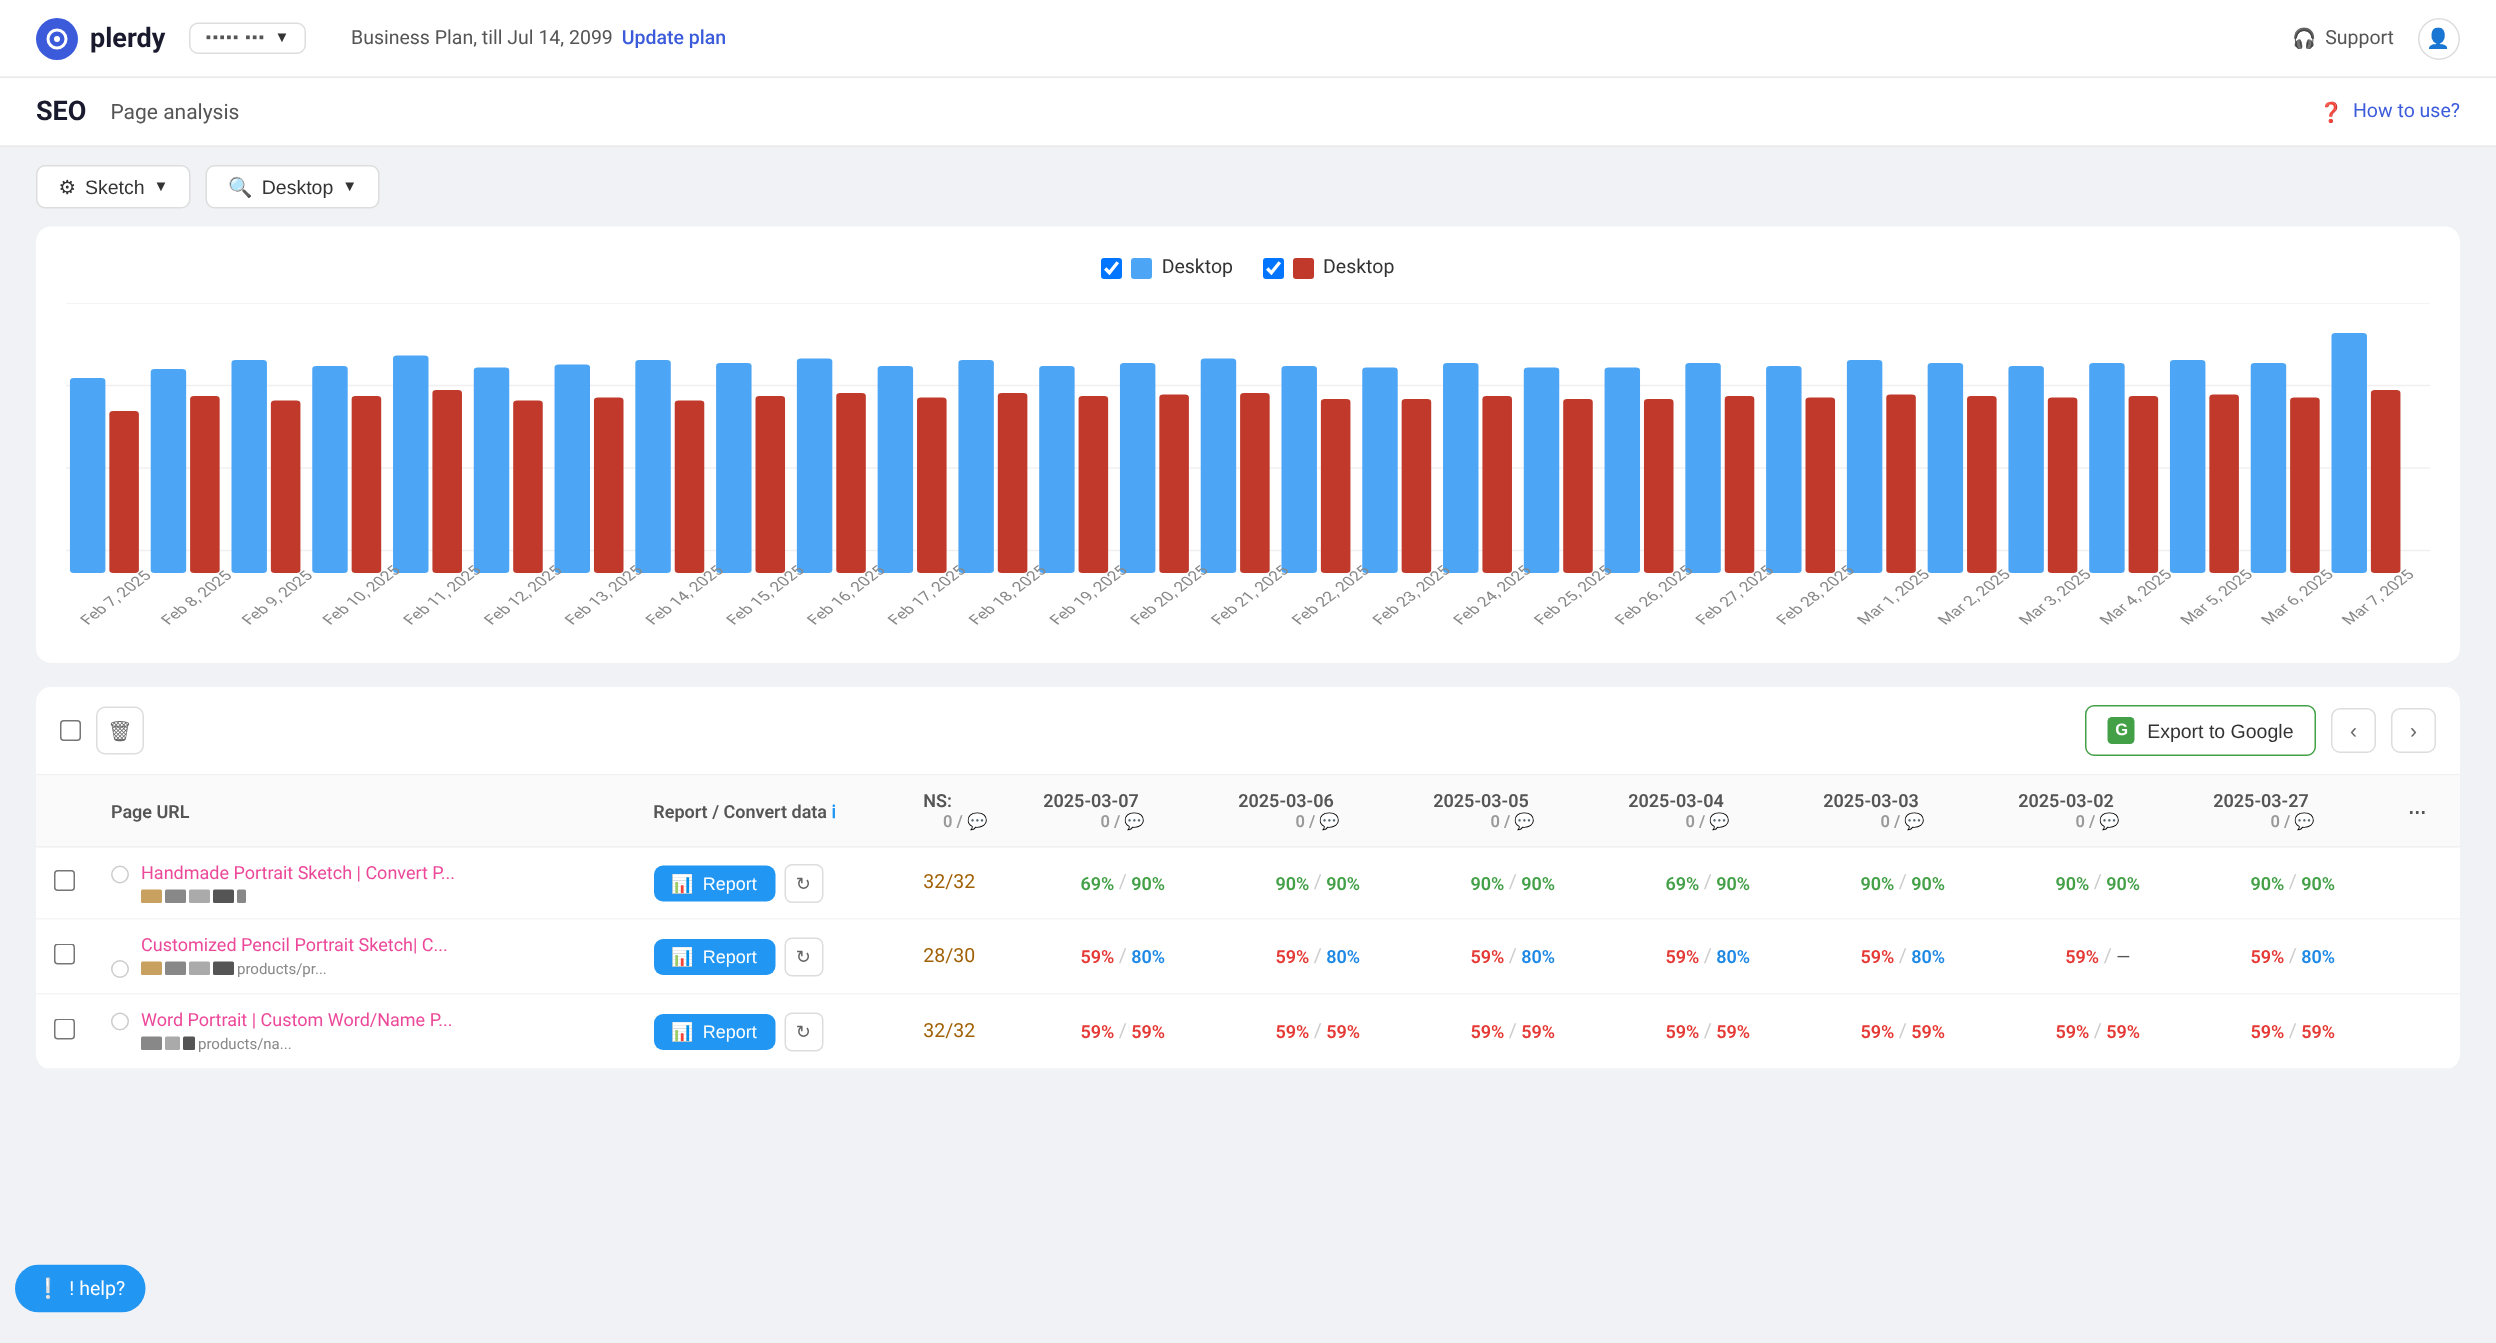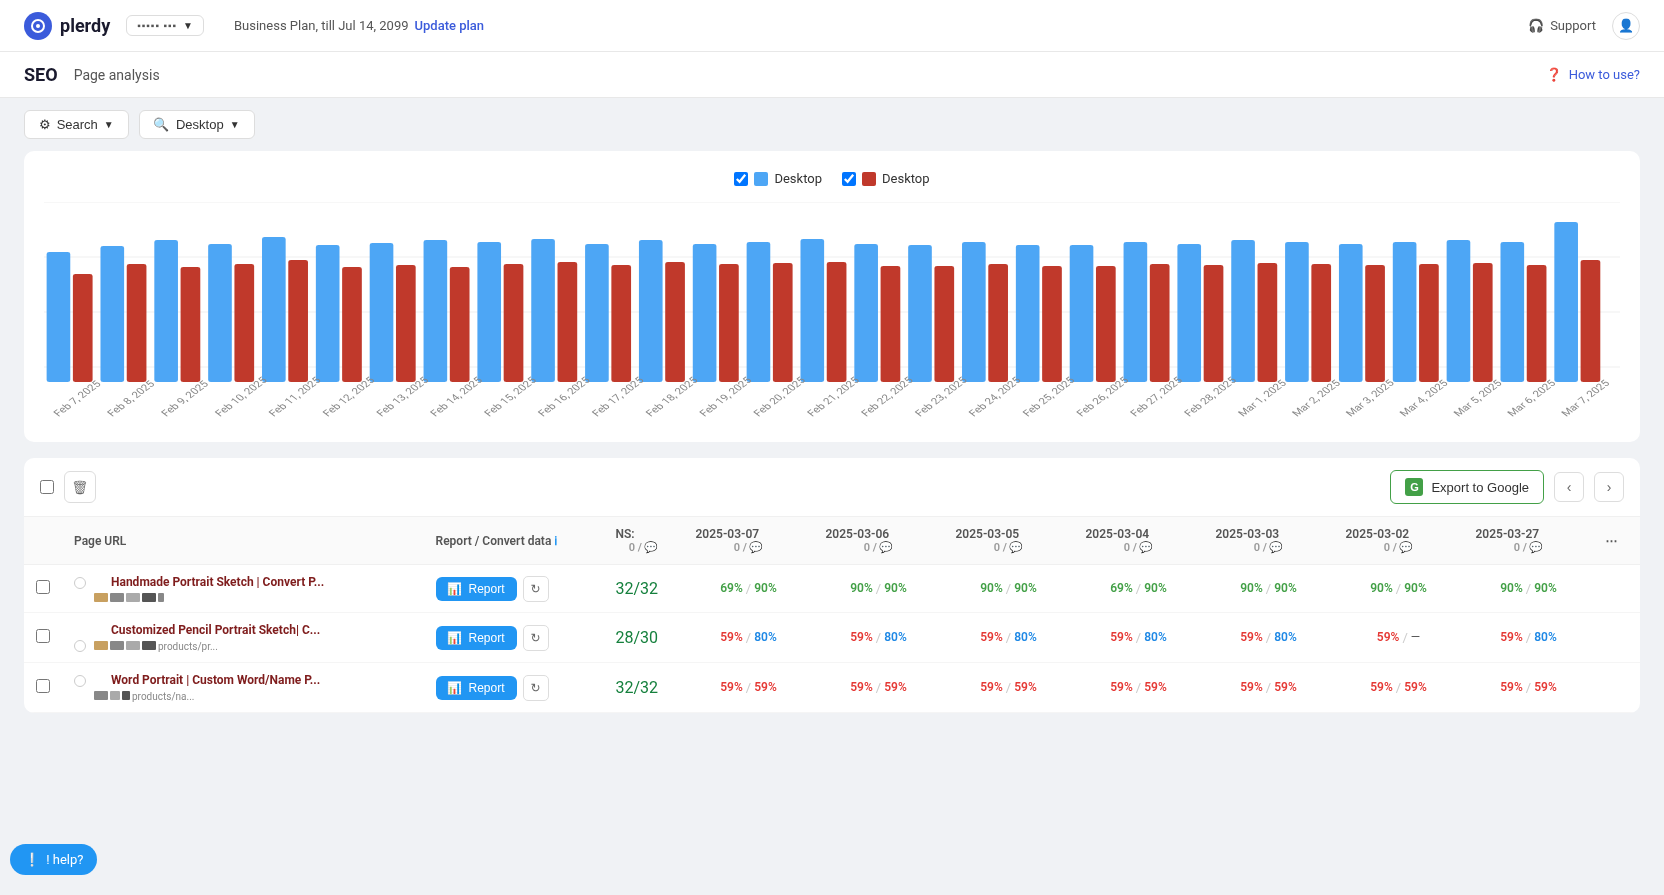--- a/index.html
+++ b/index.html
@@ -46,32 +46,32 @@
     
     .data-table { width: 100%; border-collapse: collapse; }
     .data-table th { padding: 10px 12px; text-align: left; font-weight: 600; font-size: 12px; color: #555; border-bottom: 1px solid #f0f0f0; background: #fafafa; white-space: nowrap; }
     .data-table td { padding: 10px 12px; border-bottom: 1px solid #f5f5f5; vertical-align: middle; }
     .checkbox-col { width: 32px; }
     .url-col { min-width: 280px; }
     .report-col { width: 180px; }
     .ns-col { width: 80px; }
     .date-col { width: 130px; text-align: center; }
 
-    .url-link { color: #7f1d1d; font-size: 12px; font-weight: 700; cursor: pointer; display: block; max-width: 260px; overflow: hidden; text-overflow: ellipsis; white-space: nowrap; margin-left: 17px; }
+    .url-link { color: #ec4899; font-size: 12px; font-weight: 400; cursor: pointer; display: block; max-width: 260px; overflow: hidden; text-overflow: ellipsis; white-space: nowrap; }
 
     .report-btn { display: flex; align-items: center; gap: 6px; background: #2196f3; color: #fff; border: none; border-radius: 6px; padding: 5px 12px; font-size: 12px; cursor: pointer; font-weight: 500; }
     .refresh-btn { width: 26px; height: 26px; border: 1px solid #ddd; border-radius: 5px; background: #fff; display: flex; align-items: center; justify-content: center; cursor: pointer; font-size: 12px; color: #666; }
 
     .score-green { color: #43a047; font-weight: 600; font-size: 12px; }
     .score-red { color: #e53935; font-weight: 600; font-size: 12px; }
     .score-blue { color: #1e88e5; font-weight: 600; font-size: 12px; }
-    .score-pair { display: flex; align-items: flex-start; gap: 3px; justify-content: center; }
+    .score-pair { display: flex; align-items: center; gap: 3px; justify-content: center; }
     .score-sub { font-size: 10px; color: #999; display: block; text-align: center; }
 
-    .ns-value { font-size: 16px; color: #15803d; }
+    .ns-value { font-size: 13px; color: #a16207; }
 
     .col-header-date { text-align: center; }
     .col-sub { font-size: 11px; color: #999; text-align: center; }
 
     input[type="checkbox"] { width: 14px; height: 14px; cursor: pointer; }
 
     
     .help-bubble { position: fixed; bottom: 20px; left: 10px; background: #2196f3; color: #fff; border-radius: 20px; padding: 8px 14px; font-size: 13px; cursor: pointer; display: flex; align-items: center; gap: 6px; }
   </style>
 </head>
@@ -112,21 +112,21 @@
   <span class="page-analysis-label">Page analysis</span>
   <div class="how-to-use">
     <span>❓</span>
     <span>How to use?</span>
   </div>
 </div>
 
 <div class="toolbar">
   <button class="toolbar-btn">
     <span>⚙</span>
-    <span>Search</span>
+    <span>Sketch</span>
     <span style="font-size:10px;">▼</span>
   </button>
   <button class="toolbar-btn">
     <span>🔍</span>
     <span>Desktop</span>
     <span style="font-size:10px;">▼</span>
   </button>
 </div>
 
 <div class="chart-section">

